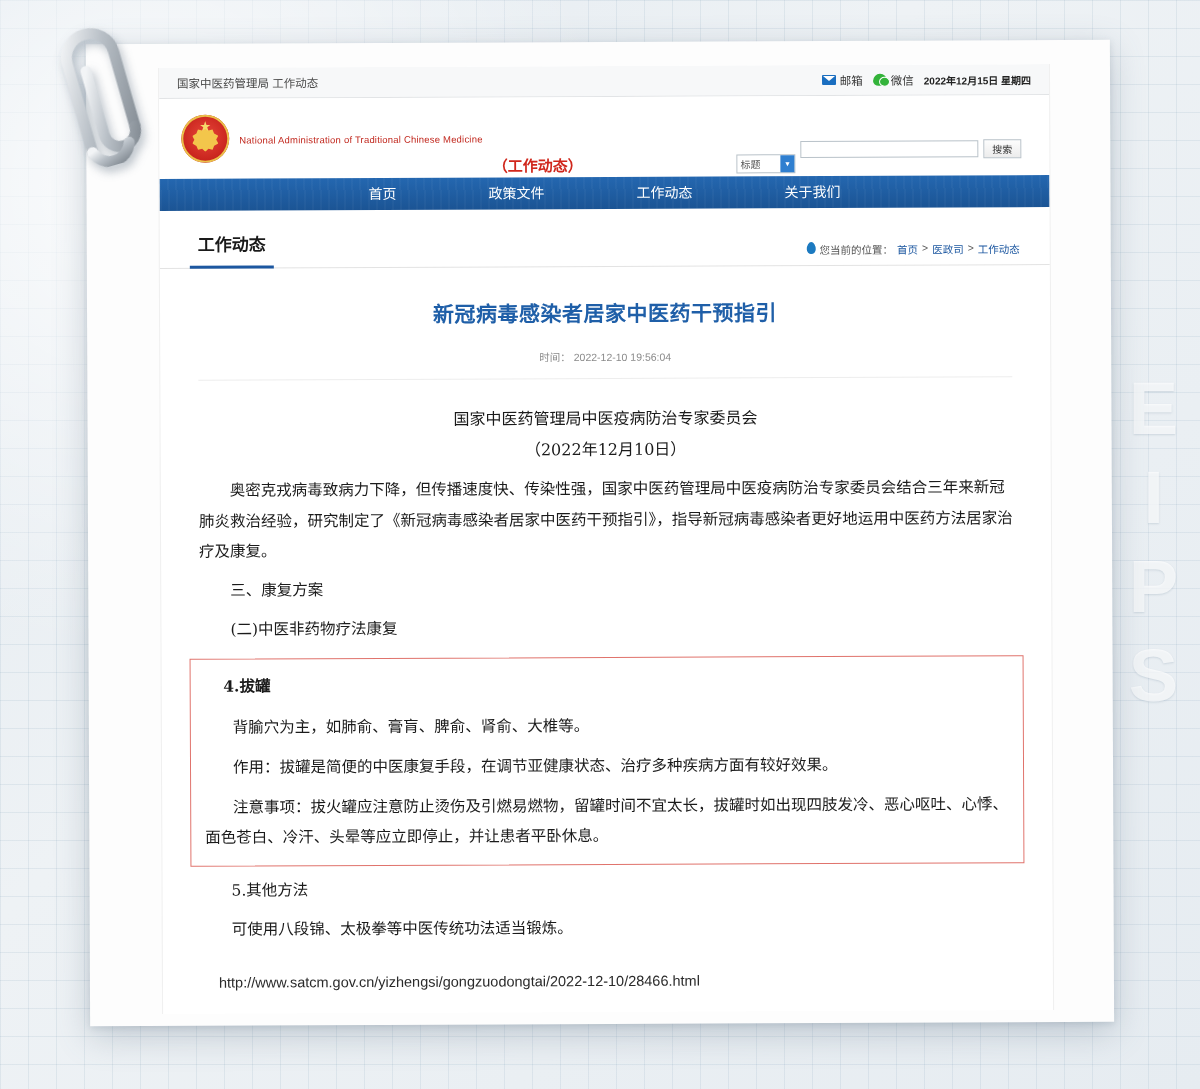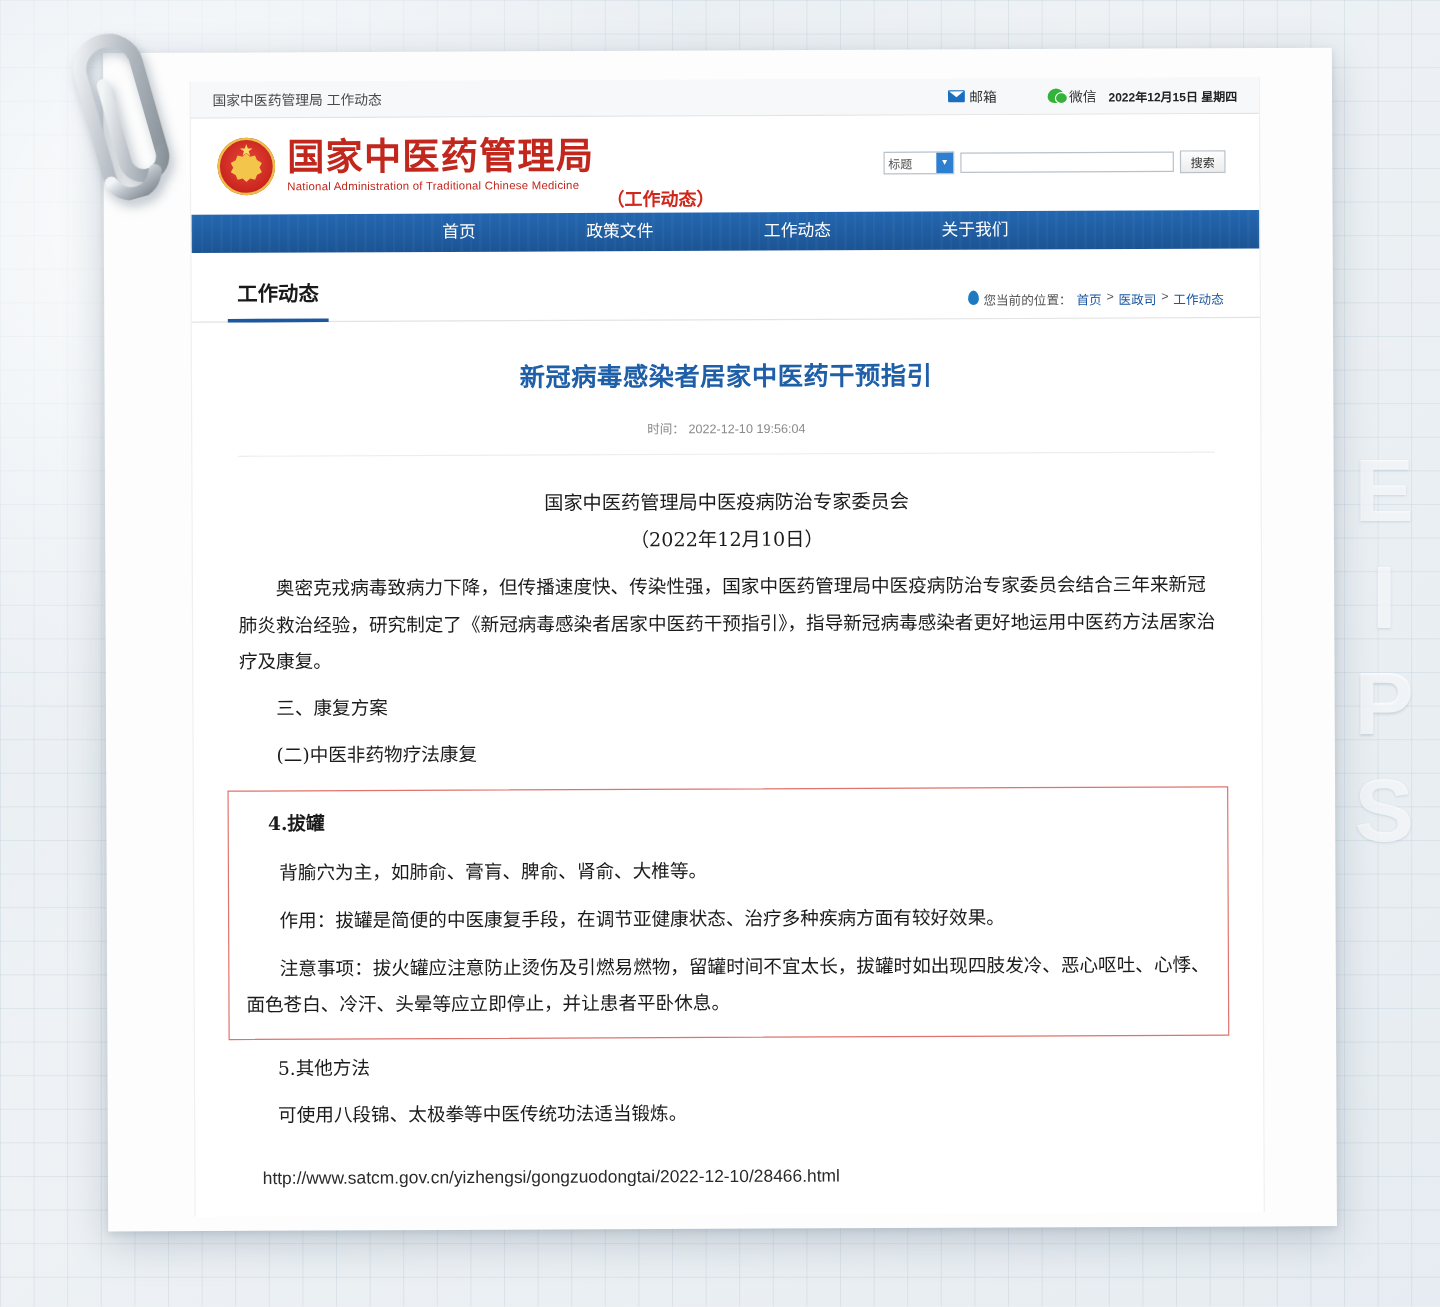--- a/index.html
+++ b/index.html
@@ -81,21 +81,21 @@
     height: 30px;
     background: #f7f8f9;
     border-bottom: 1px solid #e2e4e6;
     display: flex; align-items: center;
     padding: 0 18px;
     font-size: 11.5px;
     color: #555;
   }
   .topbar .crumbs { flex: 1; color: #4a4a4a; }
   .topbar .right { display: flex; align-items: center; gap: 10px; }
-  .topbar .item { display: flex; align-items: center; gap: 4px; color: #333; margin-left: 32px; }
+  .topbar .item { display: flex; align-items: center; gap: 4px; color: #333; }
   .ico-mail {
     width: 14px; height: 10px; background: #1a6ec0;
     position: relative; border-radius: 1px;
   }
   .ico-mail:after {
     content: ""; position: absolute; left: 1px; top: 1px;
     width: 0; height: 0;
     border-left: 6px solid transparent; border-right: 6px solid transparent;
     border-top: 5px solid #fff;
   }
@@ -152,20 +152,21 @@
   }
   .search-area {
     position: absolute; right: 28px; top: 30px;
     display: flex; align-items: center; gap: 5px;
   }
   .sel {
     width: 54px; height: 17px; font-size: 10px;
     border: 1px solid #b9c2c9; background: #fff;
     display: flex; align-items: center; padding-left: 3px; color: #555;
     position: relative;
+    margin-top: 28px;
   }
   .sel .arrow {
     position: absolute; right: 0; top: 0; bottom: 0; width: 14px;
     background: #2f7fd0; display: flex; align-items: center; justify-content: center;
     color: #fff; font-size: 7px;
   }
   .search-input {
     width: 178px; height: 17px; border: 1px solid #b9c2c9;
     background: #fff; font-size: 10px; padding: 0 4px; color: #333;
     box-sizing: border-box;
@@ -297,21 +298,20 @@
       </div>
     </div>
 
     <div class="header">
       <div class="logo-wrap">
         <div class="emblem">
           <div class="gear"></div>
           <div class="star">★</div>
         </div>
         <div>
-          <div class="title-cn">国家中医药管理局</div>
           <div class="title-en">National Administration of Traditional Chinese Medicine</div>
         </div>
       </div>
       <div class="header-note">（工作动态）</div>
 
       <div class="search-area">
         <div class="sel">
           <span>标题</span>
           <span class="arrow">▼</span>
         </div>

